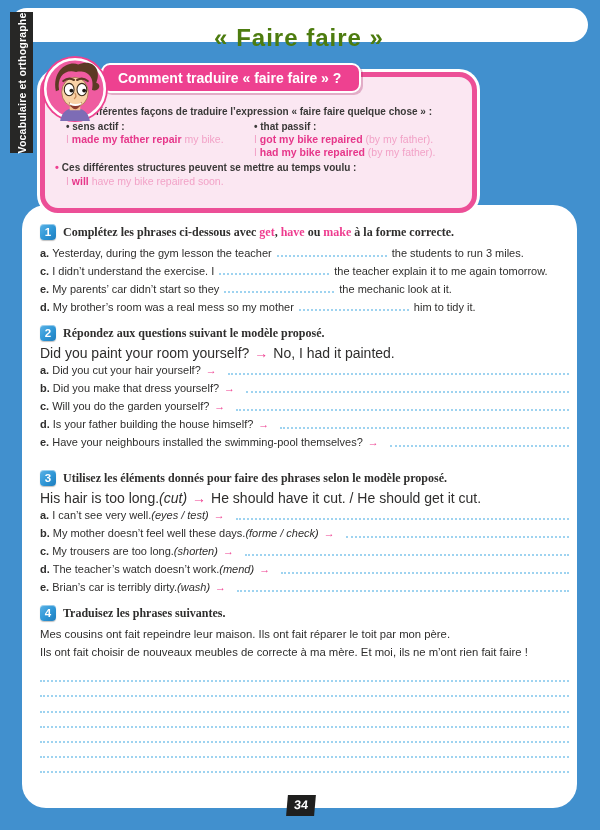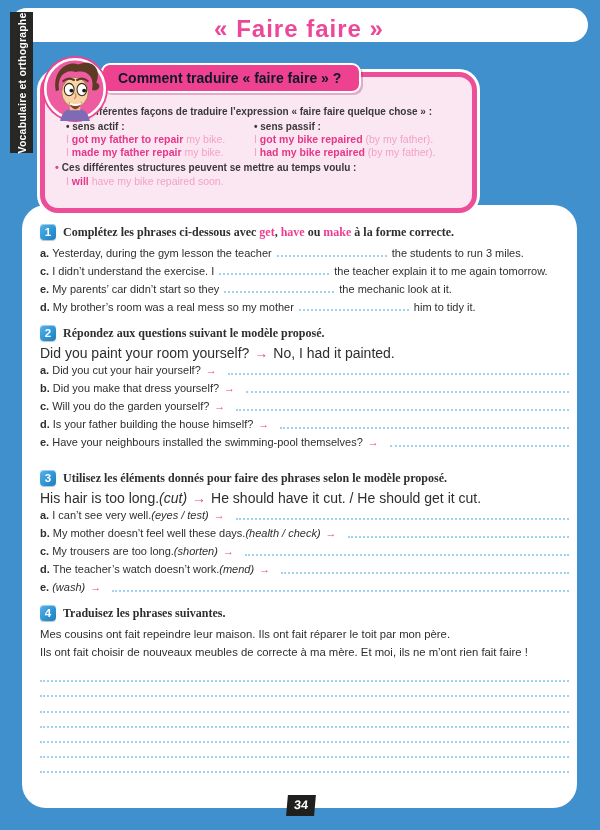--- a/index.html
+++ b/index.html
@@ -8,22 +8,22 @@
     background:#4190ce;
     font-family:"Liberation Sans", sans-serif;
     -webkit-font-smoothing:antialiased;
   }
   
   .title-bar {
     position:absolute; left:10px; top:8px; width:578px; height:34px;
     background:#ffffff; border-radius:17px; text-align:center; z-index:2;
   }
   .title-bar h1 {
-    margin:3px; line-height:35px; font-size:24px; font-weight:bold;
-    color:#ec4899; letter-spacing:1px;
+    margin:12px; line-height:35px; font-size:24px; font-weight:bold;
+    color:#4d7c0f; letter-spacing:1px;
   }
   
   .side-tab {
     position:absolute; left:10px; top:12px; width:23px; height:141px;
     background:#272726; z-index:6;
   }
   .side-tab span {
     position:absolute; left:50%; top:50%;
     transform:translate(-50%,-50%) rotate(-90deg);
     white-space:nowrap; color:#ffffff; font-size:10.5px; font-weight:bold;
@@ -33,21 +33,21 @@
   .lesson-box {
     position:absolute; left:40px; top:72px; width:437px; height:141px;
     box-sizing:border-box;
     background:#fbe7f2; border:5px solid #ec4f97; border-radius:18px;
     box-shadow:0 0 0 3px #ffffff; z-index:5;
   }
   .banner {
     position:absolute; left:56px; top:-14px; height:24px;
     padding:1px 18px 1px 15px;
     background:#ee4190; border:2.5px solid #ffffff; border-radius:9px;
-    color:#0f172a; font-weight:bold; font-size:14px; line-height:24px;
+    color:#ffffff; font-weight:bold; font-size:14px; line-height:24px;
     white-space:nowrap; box-shadow:2px 2px 0 rgba(170,35,100,.30);
   }
   .avatar { position:absolute; left:-4px; top:-22px; width:68px; height:68px; }
   .lesson-content {
     padding:28px 6px 0 10px; color:#3a3938;
     font-size:10px; line-height:13.5px;
   }
   .bullet { color:#ee3c8f; font-weight:bold; margin-right:3px; font-size:11px; }
   .intro, .col-head, .b2 { font-weight:bold; white-space:nowrap; }
   .cols { display:flex; margin:1px 0 2px 11px; }
@@ -173,40 +173,41 @@
           <div class="item flexrow">
             <b class="lbl">a.</b>
             <span>I can’t see very well.</span>
             <i class="hint">(eyes / test)</i>
             <b class="arrow">→</b>
             <span class="fill"></span>
           </div>
           <div class="item flexrow">
             <b class="lbl">b.</b>
             <span>My mother doesn’t feel well these days.</span>
-            <i class="hint">(health / check)</i>
+            <i class="hint">(forme / check)</i>
             <b class="arrow">→</b>
             <span class="fill"></span>
           </div>
           <div class="item flexrow">
             <b class="lbl">c.</b>
             <span>My trousers are too long.</span>
             <i class="hint">(shorten)</i>
             <b class="arrow">→</b>
             <span class="fill"></span>
           </div>
           <div class="item flexrow">
             <b class="lbl">d.</b>
             <span>The teacher’s watch doesn’t work.</span>
             <i class="hint">(mend)</i>
             <b class="arrow">→</b>
             <span class="fill"></span>
           </div>
           <div class="item flexrow">
             <b class="lbl">e.</b>
+            <span>Brian’s car is terribly dirty.</span>
             <i class="hint">(wash)</i>
             <b class="arrow">→</b>
             <span class="fill"></span>
           </div>
         </div>
       </section>
       <section class="ex" data-idx="3">
         <div class="ex-head">
           <span class="badge">4</span>
           <h2 class="ex-title"><span>Traduisez les phrases suivantes.</span></h2>
@@ -248,26 +249,25 @@
       <path d="M26 44 q6 6.5 12.5 0 q-2.5 7 -6.2 7 q-3.8 0 -6.3 -7 Z" fill="#8c3b2e"></path>
       <path d="M26.8 44.6 q6 3.2 11 0 l-.4 2.2 q-5 2.6 -10 0 Z" fill="#ffffff"></path>
     </svg>
   </div>
   <div class="lesson-content">
     <div class="intro"><span class="bullet">•</span><span>Il y a différentes façons de traduire l’expression « faire faire quelque chose » :</span></div>
     <div class="cols">
       <div class="col-a">
         <div class="col-head">• sens actif :</div>
         <div id="active-ex">
-            <div class="ex-line"><span class="lp">I </span><b class="bp">got my father to repair</b><span class="lp"> my bike.</span></div>
             <div class="ex-line"><span class="lp">I </span><b class="bp">made my father repair</b><span class="lp"> my bike.</span></div>
           </div>
       </div>
       <div class="col-p">
-        <div class="col-head">• sens passif :</div>
+        <div class="col-head">• that passif :</div>
         <div id="passive-ex">
             <div class="ex-line"><span class="lp">I </span><b class="bp">got my bike repaired</b><span class="lp"> (by my father).</span></div>
             <div class="ex-line"><span class="lp">I </span><b class="bp">had my bike repaired</b><span class="lp"> (by my father).</span></div>
           </div>
       </div>
     </div>
     <div class="b2"><span class="bullet">•</span><span>Ces différentes structures peuvent se mettre au temps voulu :</span></div>
     <div class="tense" id="tense-ex">
         <div class="ex-line"><span class="lp">I </span><b class="bp">will</b><span class="lp"> have my bike repaired soon.</span></div>
       </div>

